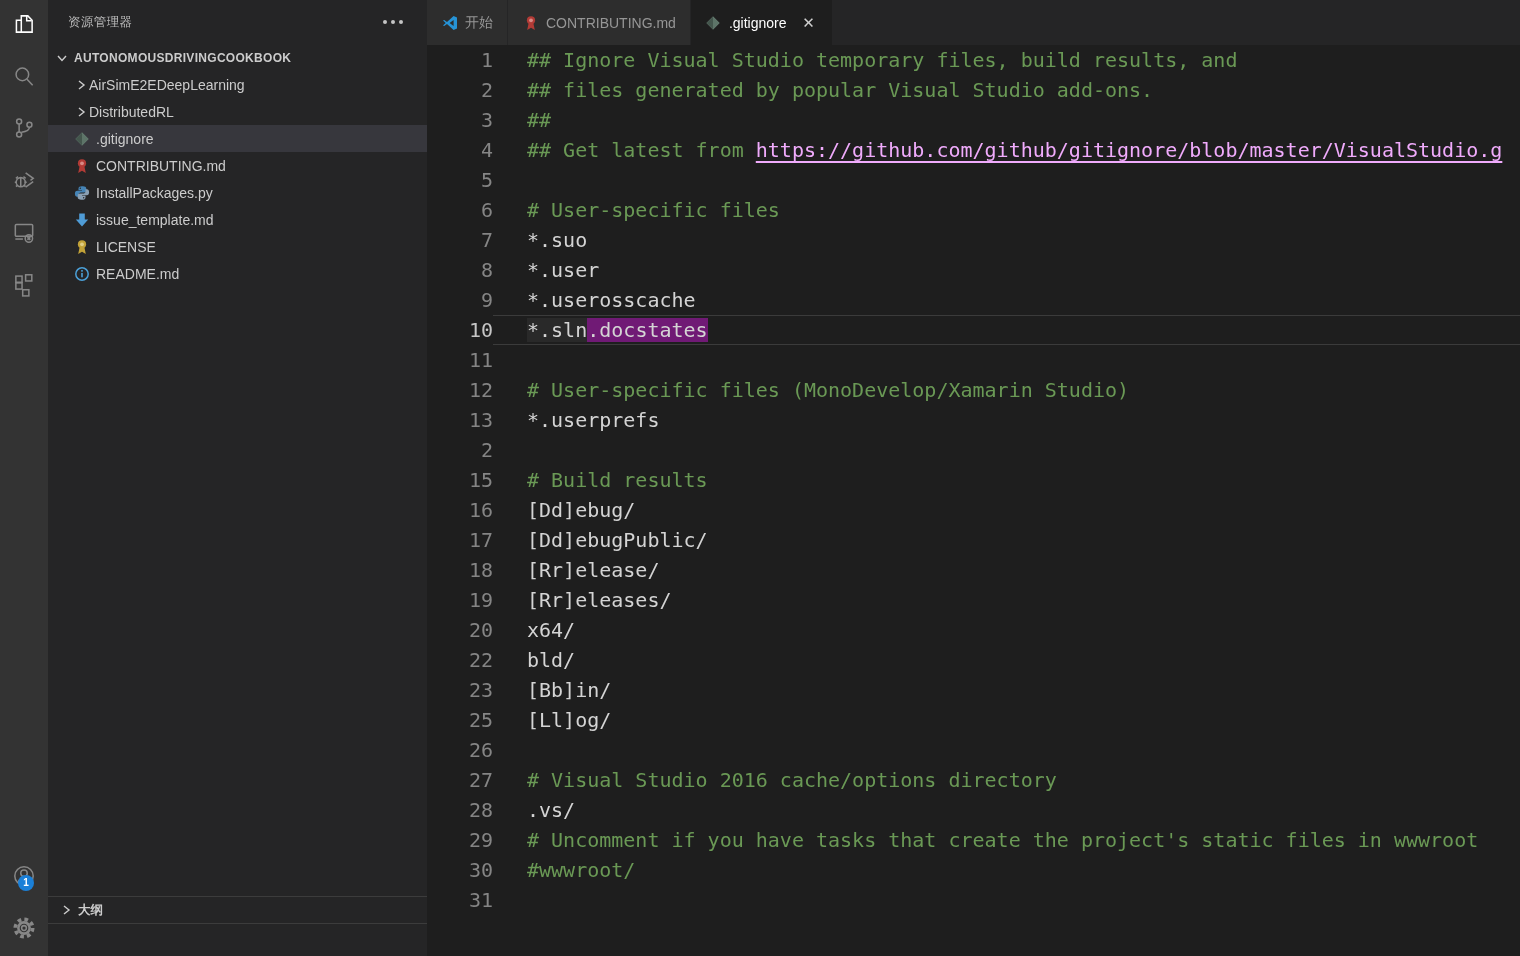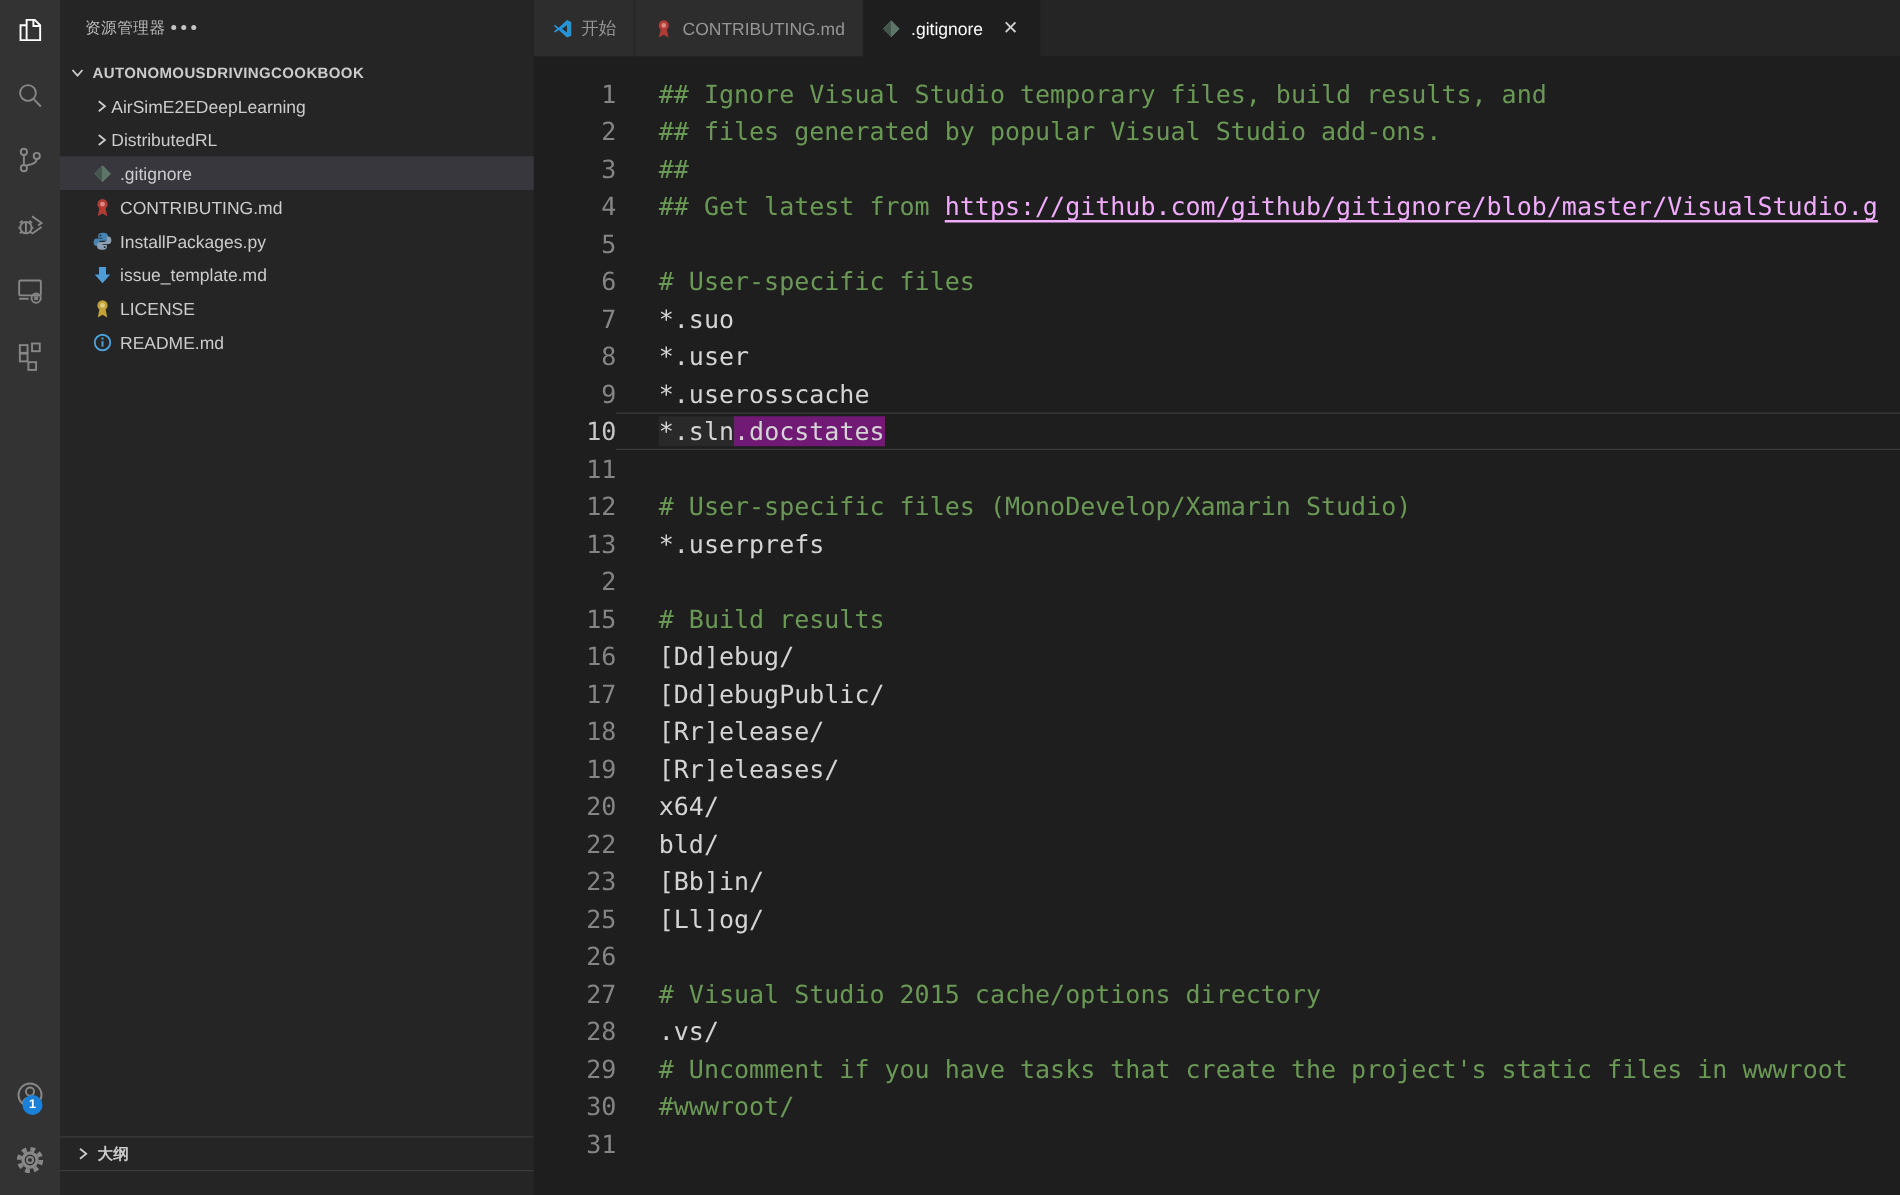--- a/index.html
+++ b/index.html
@@ -13,45 +13,45 @@
   .ab-item { width:48px; height:52px; display:flex; align-items:center; justify-content:center; cursor:pointer; }
   .ab-item svg { width:26px; height:26px; stroke:#878787; fill:none; stroke-width:1.4; }
   .ab-item.active svg { stroke:#ffffff; }
   .ab-bottom { position:absolute; left:0; bottom:0; width:48px; }
   .ab-badge { position:absolute; right:3px; bottom:2px; min-width:16px; height:16px; border-radius:8px;
               background:#1b80d8; color:#fff; font-size:10px; line-height:16px; text-align:center; font-weight:bold; }
   .ab-wrap { position:relative; }
 
   
   .sidebar { width:379px; height:956px; background:#252526; color:#cccccc; position:relative; flex:none; z-index:2; }
-  .sb-header { height:44px; display:flex; align-items:center; padding:0 20px; }
+  .sb-header { height:44px; display:flex; align-items:center; justify-content:space-between; padding:0 20px; }
   .sb-title { font-size:12.5px; color:#bbbbbb; letter-spacing:.4px; }
   .sb-more { display:flex; gap:4px; cursor:pointer; padding:4px; }
   .sb-more i { width:4px; height:4px; border-radius:50%; background:#c5c5c5; display:block; }
 
   .tree { font-size:14px; }
   .tree-row { height:27px; display:flex; align-items:center; cursor:pointer; white-space:nowrap; }
   .tree-row.selected { background:#37373d; }
   .tree-root { font-weight:bold; font-size:12px; letter-spacing:.3px; padding-left:6px; }
   .tree-root .twisty { margin-right:4px; }
   .twisty { width:16px; height:16px; flex:none; display:flex; align-items:center; justify-content:center; }
   .twisty svg { width:16px; height:16px; stroke:#cccccc; fill:none; stroke-width:1.4; }
   .tree-child { padding-left:25px; }
   .ficon { width:17px; height:17px; margin-right:6px; flex:none; display:flex; align-items:center; justify-content:center; }
   .ficon svg { width:16px; height:16px; }
   .tree-label { color:#cccccc; }
 
-  .sb-sections { position:absolute; left:0; bottom:3px; width:100%; }
+  .sb-sections { position:absolute; left:0; bottom:16px; width:100%; }
   .sb-section { height:27px; border-top:1px solid #3c3c3c; display:flex; align-items:center; padding-left:10px;
                 font-size:12.5px; font-weight:bold; color:#cccccc; cursor:pointer; overflow:hidden; }
   .sb-section .twisty { margin-right:4px; }
   .sb-section.clipped { height:16px; align-items:flex-start; padding-top:16px; }
 
   
-  .main { flex:1; display:flex; flex-direction:column; min-width:0; background:#1e1e1e;gap:15px; }
+  .main { flex:1; display:flex; flex-direction:column; min-width:0; background:#1e1e1e; }
   .tabs { height:45px; background:#252526; display:flex; flex:none; }
   .tab { height:45px; display:flex; align-items:center; padding:0 14px; background:#2d2d2d;
          border-right:1px solid #252526; font-size:14px; color:#969696; cursor:pointer; white-space:nowrap; }
   .tab.active { background:#1e1e1e; color:#ffffff; }
   .tab .ticon { width:17px; height:17px; margin-right:7px; display:flex; align-items:center; justify-content:center; }
   .tab .ticon svg { width:16px; height:16px; }
   .tab .close { margin-left:12px; font-size:15px; color:#d0d0d0; width:20px; height:20px; line-height:20px;
                 text-align:center; border-radius:4px; }
 
   
@@ -393,21 +393,21 @@
         <div class="code-line">
     <span class="ln">25</span>
     <span class="lc"><span class="tok-t">[Ll]og/</span></span>
   </div>
         <div class="code-line">
     <span class="ln">26</span>
     <span class="lc"></span>
   </div>
         <div class="code-line">
     <span class="ln">27</span>
-    <span class="lc"><span class="tok-c"># Visual Studio 2015 cache/options directory</span></span>
+    <span class="lc"><span class="tok-c"># Visual Studio 2016 cache/options directory</span></span>
   </div>
         <div class="code-line">
     <span class="ln">28</span>
     <span class="lc"><span class="tok-t">.vs/</span></span>
   </div>
         <div class="code-line">
     <span class="ln">29</span>
     <span class="lc"><span class="tok-c"># Uncomment if you have tasks that create the project's static files in wwwroot</span></span>
   </div>
         <div class="code-line">

